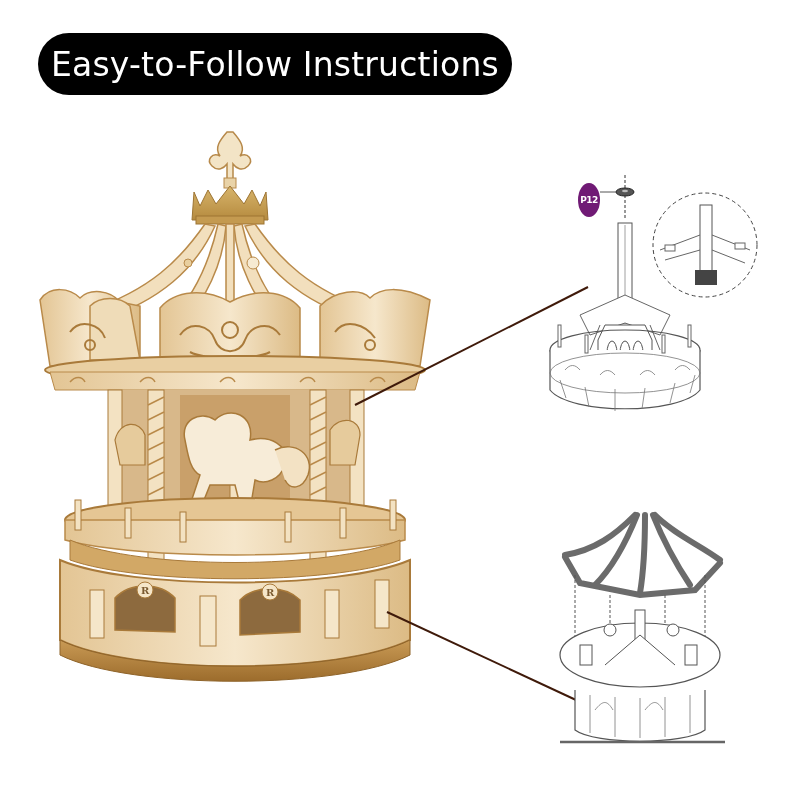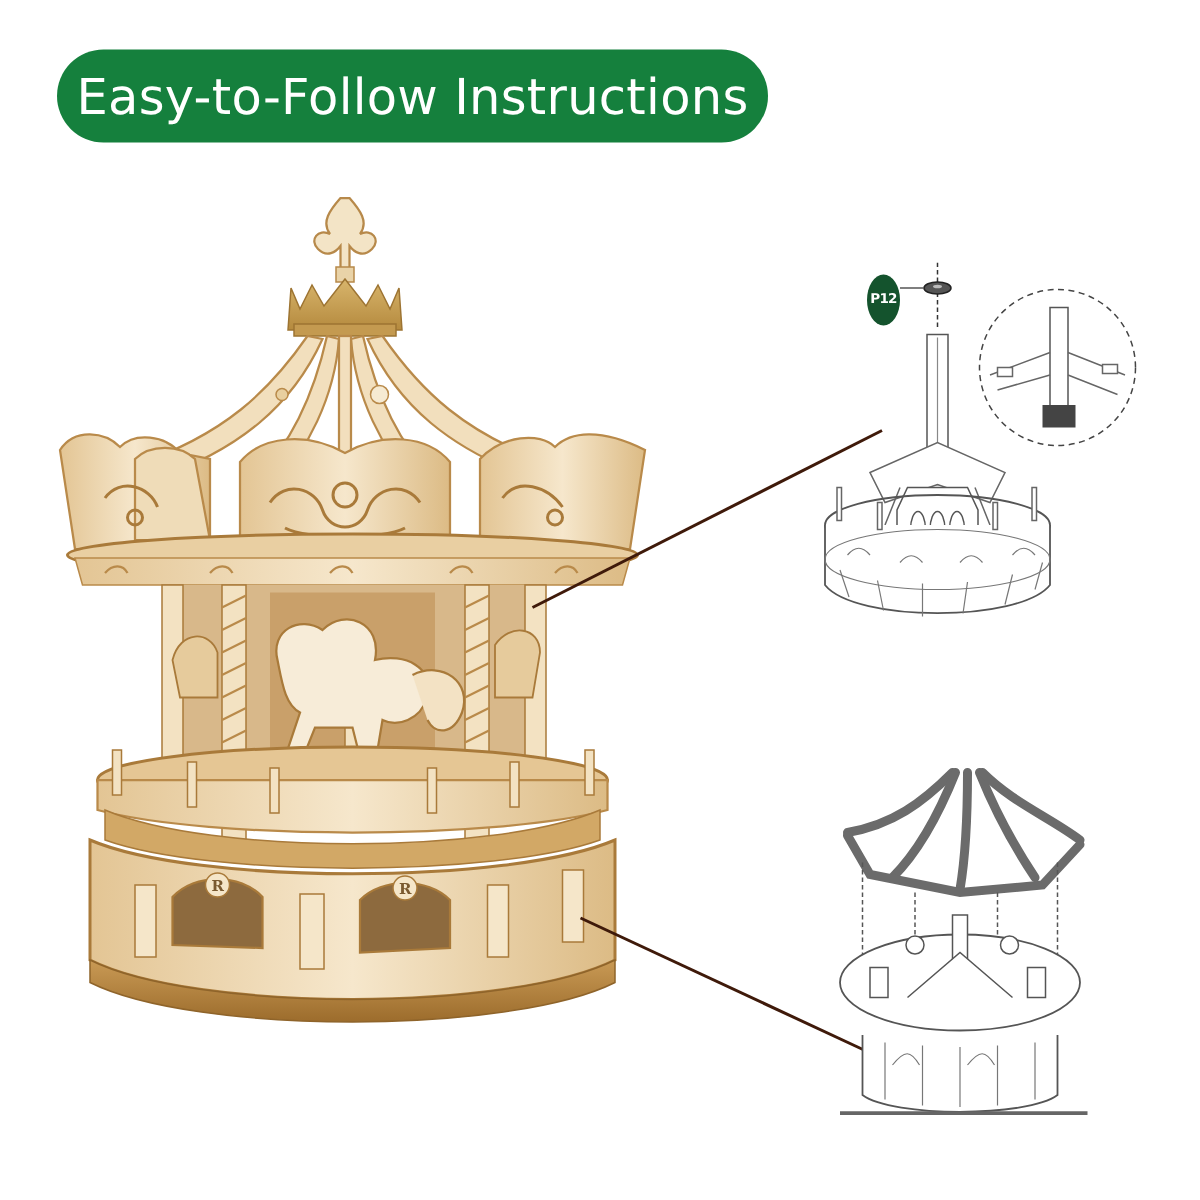--- a/index.html
+++ b/index.html
@@ -1,29 +1,29 @@
 <!DOCTYPE html>
 <html><head>
 <meta charset="utf-8">
 <style>
   html, body { margin: 0; padding: 0; background: #ffffff; }
   body { width: 800px; height: 800px; position: relative; overflow: hidden; font-family: "DejaVu Sans", sans-serif; }
   .title-pill {
     position: absolute; left: 38px; top: 33px; width: 474px; height: 62px;
-    background: #15803d; border-radius: 31px;
+    background: #000000; border-radius: 31px;
     display: flex; align-items: center; justify-content: center; text-align: right;
   }
   .title-text { color: #ffffff; font-size: 33px; font-weight: 500; letter-spacing: 0.2px; font-family: "DejaVu Sans", sans-serif; }
   .photo { position: absolute; left: 30px; top: 120px; width: 420px; height: 570px; }
   .diagram-top { position: absolute; left: 540px; top: 175px; width: 230px; height: 245px; }
   .diagram-bottom { position: absolute; left: 555px; top: 505px; width: 175px; height: 245px; }
   .connectors { position: absolute; left: 0; top: 0; width: 800px; height: 800px; pointer-events: none; }
   .part-badge {
     position: absolute; left: 578px; top: 183px; width: 22px; height: 34px; border-radius: 50%;
-    background: #14532d; color: #fff; font-size: 9px; font-weight: bold;
+    background: #701a75; color: #fff; font-size: 9px; font-weight: bold;
     display: flex; align-items: center; justify-content: center; letter-spacing: -0.5px;
   }
 </style>
 </head>
 <body>
 
 <div class="title-pill">
   <span class="title-text">Easy-to-Follow Instructions</span>
 </div>
 

